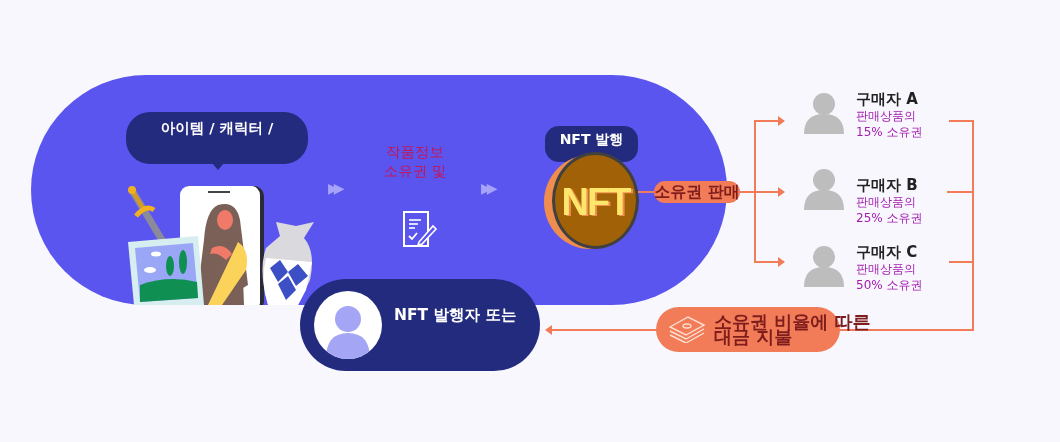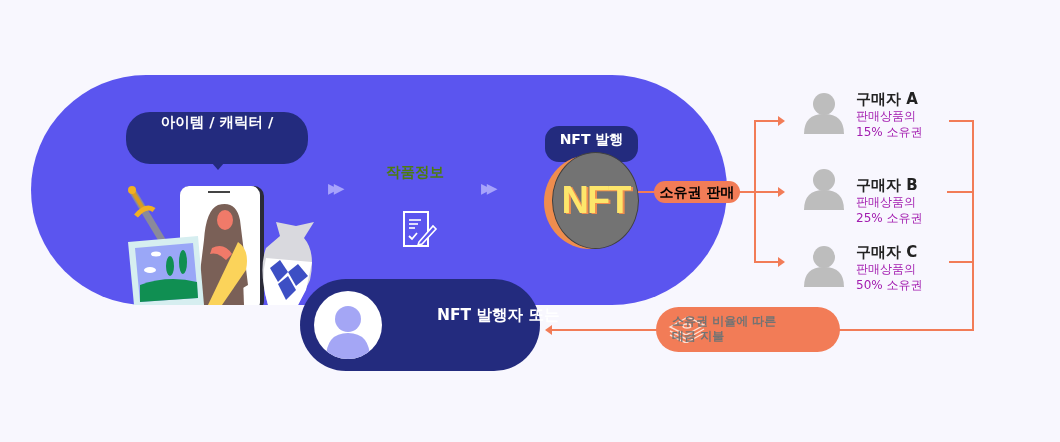--- a/index.html
+++ b/index.html
@@ -1,40 +1,40 @@
 <!DOCTYPE html>
 <html><head>
 <meta charset="utf-8">
 <style>
   html, body { margin:0; padding:0; }
   body { width:1060px; height:442px; background:#f8f7fe; position:relative; overflow:hidden;
          font-family:"DejaVu Sans","Liberation Sans",sans-serif; }
   .abs { position:absolute; }
   .pill-main { left:31px; top:75px; width:696px; height:230px; background:#5b55ef; border-radius:115px; }
   .bubble { background:#232b7e; color:#fff; font-weight:bold; text-align:center; border-radius:24px; }
-  .bubble-items { left:126px; top:112px; width:182px; height:52px; font-size:14.5px; line-height:20px; box-sizing:border-box; }
+  .bubble-items { left:126px; top:112px; width:182px; height:52px; font-size:14.5px; line-height:20px; padding-top:6px; box-sizing:border-box; }
   .bubble-items:after { content:""; position:absolute; left:86px; bottom:-6px; border-left:6px solid transparent; border-right:6px solid transparent; border-top:7px solid #232b7e; }
   .bubble-nft { left:545px; top:126px; width:93px; height:36px; font-size:14px; line-height:27px; border-radius:14px; }
   .bubble-nft:after { content:""; position:absolute; left:42px; bottom:-5px; border-left:5px solid transparent; border-right:5px solid transparent; border-top:6px solid #232b7e; }
-  .info-text { left:360px; top:143px; width:110px; color:#4d7c0f; font-weight:bold; font-size:14.5px; line-height:19px; text-align:center;margin-top:20px; }
+  .info-text { left:360px; top:143px; width:110px; color:#be185d; font-weight:normal; font-size:14.5px; line-height:19px; text-align:center; }
   .chev { color:#a7a3fb; font-size:14px; letter-spacing:-5px; }
   .coin-shadow { left:544px; top:155px; width:92px; height:94px; border-radius:50%; background:#ef8d4e; }
-  .coin { left:552px; top:152px; width:87px; height:97px; border-radius:50%; background:#737373; border:1px solid #404040; box-sizing:border-box; overflow:hidden; }
+  .coin { left:552px; top:152px; width:87px; height:97px; border-radius:50%; background:#a16207; border:3px solid #404040; box-sizing:border-box; overflow:hidden; }
   .coin-text { left:0; top:26px; width:100%; text-align:center; font-family:"Liberation Sans",sans-serif; font-weight:bold; font-size:38px; color:#fde66b; text-shadow:2px 1px 0 #ef8d4e; letter-spacing:-2px; }
   .orange-line { background:#f27c57; }
-  .sale-pill { left:654px; top:181px; width:86px; height:22px; background:#f27c57; border-radius:11px; color:#000000; font-weight:bold; font-size:14px; line-height:22px; text-align:center; }
+  .sale-pill { left:654px; top:181px; width:86px; height:22px; background:#f27c57; border-radius:11px; color:#7f1d1d; font-weight:bold; font-size:16px; line-height:22px; text-align:center; }
   .arrow-head { width:0; height:0; border-top:5px solid transparent; border-bottom:5px solid transparent; border-left:7px solid #f27c57; }
   .buyer-icon { width:40px; height:42px; }
   .buyer-name { font-weight:bold; font-size:15px; color:#222; line-height:18px; }
   .buyer-desc { font-size:12px; color:#a21caf; line-height:16px; }
   .owner-pill { left:300px; top:279px; width:240px; height:92px; background:#232b7e; border-radius:46px; }
   .owner-avatar { left:314px; top:291px; width:68px; height:68px; border-radius:50%; background:#fff; overflow:hidden; }
-  .owner-text { left:394px; top:305px; color:#fff; font-weight:bold; font-size:15.5px; line-height:20px;margin-left:43px; }
+  .owner-text { left:394px; top:305px; color:#fff; font-weight:bold; font-size:15.5px; line-height:20px; }
   .pay-pill { left:656px; top:307px; width:184px; height:45px; background:#f27c57; border-radius:23px; }
-  .pay-text { left:672px; top:314px; color:#737373; font-weight:bold; font-size:12px; line-height:15px; }
+  .pay-text { left:714px; top:314px; color:#7f1d1d; font-weight:bold; font-size:18px; line-height:15px; }
 </style>
 </head>
 <body>
 
 <div class="abs pill-main"></div>
 
 <div class="abs bubble bubble-items">
   <div>아이템 / 캐릭터 /</div>
 </div>
 
@@ -75,20 +75,21 @@
     <polygon points="170,92 180,84 190,96 178,106" fill="#3d4fc4"></polygon>
     <polygon points="160,104 170,96 178,110 168,120" fill="#3d4fc4"></polygon>
   </g>
 </svg>
 
 <div class="abs chev" style="left:328px;top:180px">▶▶</div>
 <div class="abs chev" style="left:481px;top:180px">▶▶</div>
 
 <div class="abs info-text">
   <div>작품정보</div>
+  <div>소유권 및</div>
 </div>
 <svg class="abs" style="left:402px;top:210px" width="36" height="40" viewBox="0 0 36 40">
   <rect x="2" y="2" width="24" height="34" fill="none" stroke="#fff" stroke-width="2"></rect>
   <line x1="7" y1="10" x2="19" y2="10" stroke="#fff" stroke-width="1.6"></line>
   <line x1="7" y1="14" x2="16" y2="14" stroke="#fff" stroke-width="1.6"></line>
   <line x1="7" y1="18" x2="13" y2="18" stroke="#fff" stroke-width="1.6"></line>
   <path d="M7 26 L10 29 L15 23" stroke="#fff" stroke-width="1.8" fill="none"></path>
   <path d="M17 32 L31 16 L34 19 L20 34 L16 35Z" fill="#5b55ef" stroke="#fff" stroke-width="1.6"></path>
 </svg>
 

